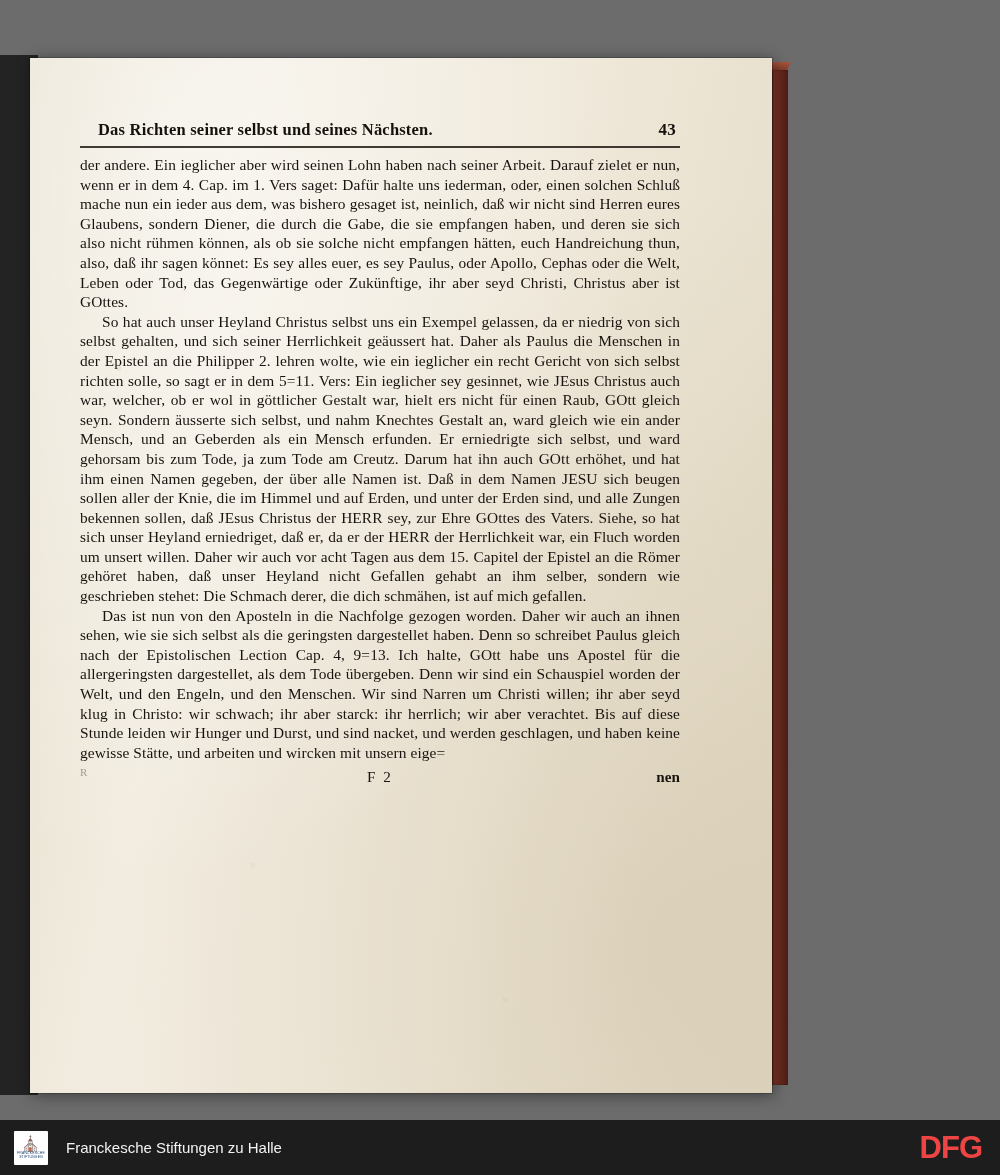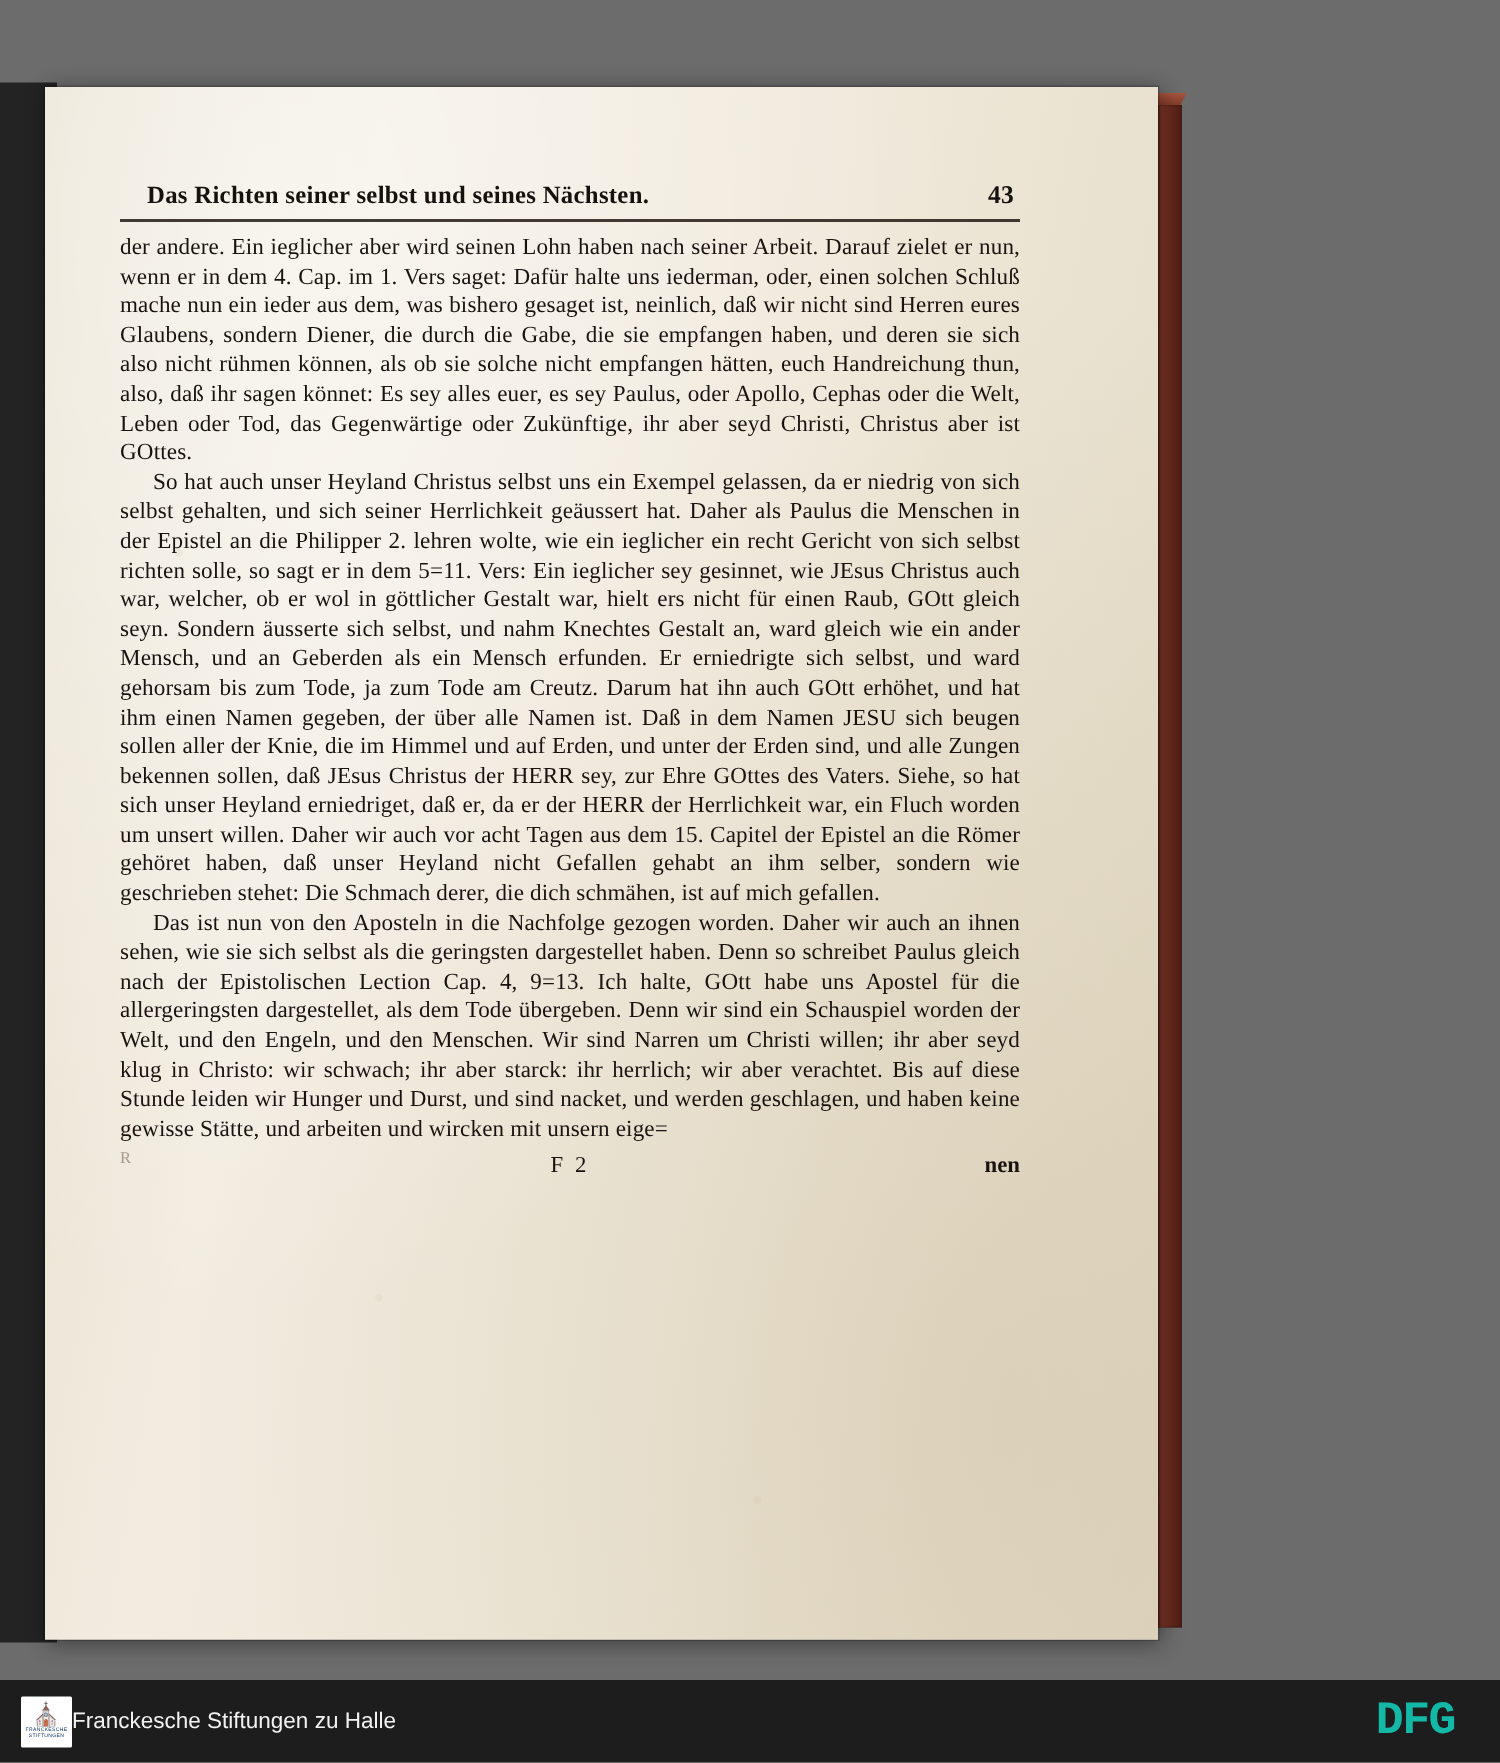--- a/index.html
+++ b/index.html
@@ -198,33 +198,33 @@
   }
   .brand-mark .mini {
     font-size: 3.4px;
     line-height: 4.2px;
     color: #123a6b;
     letter-spacing: 0.2px;
     text-align: center;
     font-family: "Liberation Sans", sans-serif;
   }
   .toolbar-label {
-    margin-left: 0;
+    margin-left: 18px;
     color: #f2f2f2;
     font-size: 15px;
     font-family: "Liberation Sans", sans-serif;
   }
   .dfg-logo {
     margin-left: auto;
-    margin-right: 30px;
-    color: #14b8a6;
+    margin-right: 18px;
+    color: #ef4444;
     font-size: 31px;
     font-weight: 700;
     letter-spacing: -1px;
-    font-family: Liberation Mono, monospace;
+    font-family: Liberation Sans, sans-serif;
   }
 </style>
 </head>
 <body>
 
 <div id="viewer">
 
   <div class="scan-bg"></div>
   <div class="book-gutter"></div>
   <div class="page-edge-top"></div>

